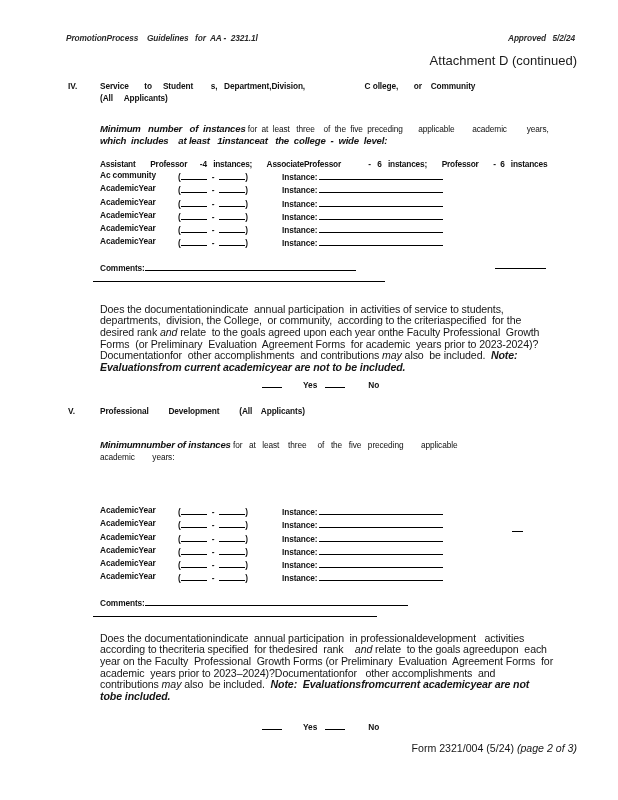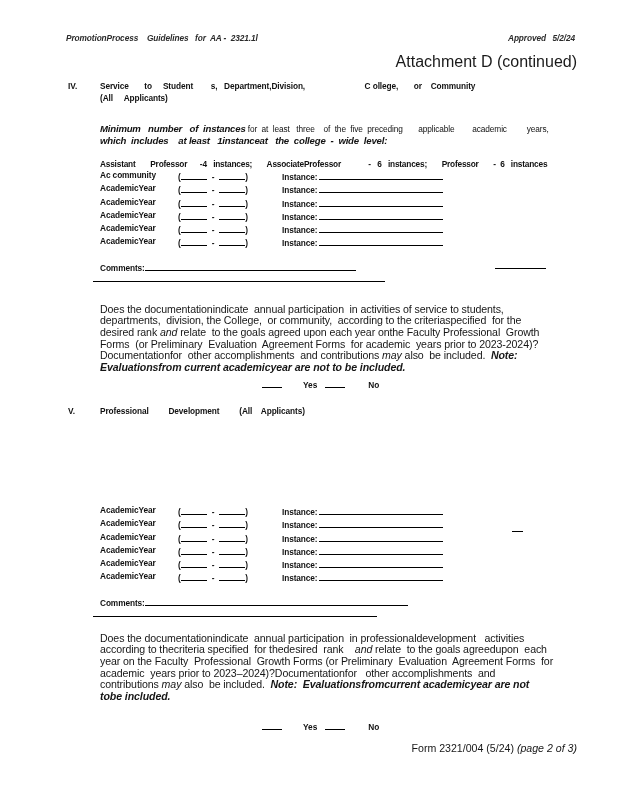--- a/index.html
+++ b/index.html
@@ -9,21 +9,21 @@
     margin:0 auto;
     background:#ffffff;
     color:#111;
     font-family:"Liberation Sans","DejaVu Sans",sans-serif;
     overflow:hidden;
   }
   .pre{white-space:pre-wrap;}
   
   .hdr{position:absolute;top:33px;left:66px;right:43px;display:flex;justify-content:space-between;
        font-size:8.3px;font-style:italic;font-weight:bold;color:#2b2b2b;letter-spacing:-0.1px;}
-  .attachment{position:absolute;top:53px;right:41px;font-size:16px;color:#1a1a1a;}
+  .attachment{position:absolute;top:53px;right:41px;font-size:13px;color:#1a1a1a;}
   
   .sec-num{position:absolute;left:68px;top:0;font-weight:bold;font-size:8.3px;}
   .sec-title{position:absolute;left:100px;top:0;font-weight:bold;font-size:8.3px;line-height:11.5px;letter-spacing:-0.1px;}
   .sec-head{position:absolute;left:0;right:0;}
   #sec4-head{top:81px;}
   #sec5-head{top:406px;}
   
   .min-para{position:absolute;left:100px;width:470px;font-size:8.3px;font-weight:normal;
             line-height:12px;letter-spacing:-0.1px;}
   #min4{top:115px;}
@@ -145,20 +145,22 @@
 
   <div class="yesno" id="yesno4">
     <span class="yn-line"></span><span class="yn-yes">Yes</span><span class="yn-line yn-line2"></span><span class="yn-no">No</span>
   </div>
 
   <div class="sec-head" id="sec5-head">
     <span class="sec-num">V.</span>
     <span class="sec-title pre">Professional         Development         (All    Applicants)</span>
   </div>
 
+  <p class="min-para pre" id="min5"><span class="run-b">Minimumnumber of instances</span><span> for   at   least    three     of   the   five   preceding        applicable
+academic        years:</span></p>
 
 
   <div class="rows" id="rows5">
       <div class="ay-row">
         <span class="ay-label">AcademicYear</span>
         <span class="ay-paren">(<span class="blank"></span><span class="dash">-</span><span class="blank"></span>)</span>
         <span class="ay-instance"><span class="ay-instance-label">Instance:</span><span class="instance-line"></span></span>
       </div>
       <div class="ay-row">
         <span class="ay-label">AcademicYear</span>

